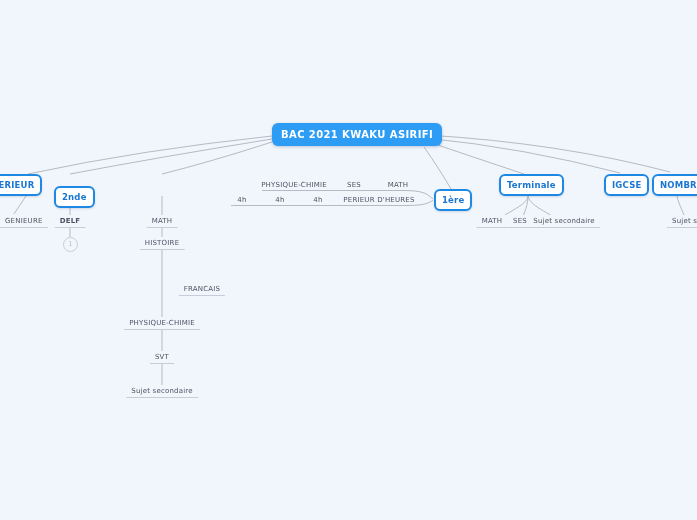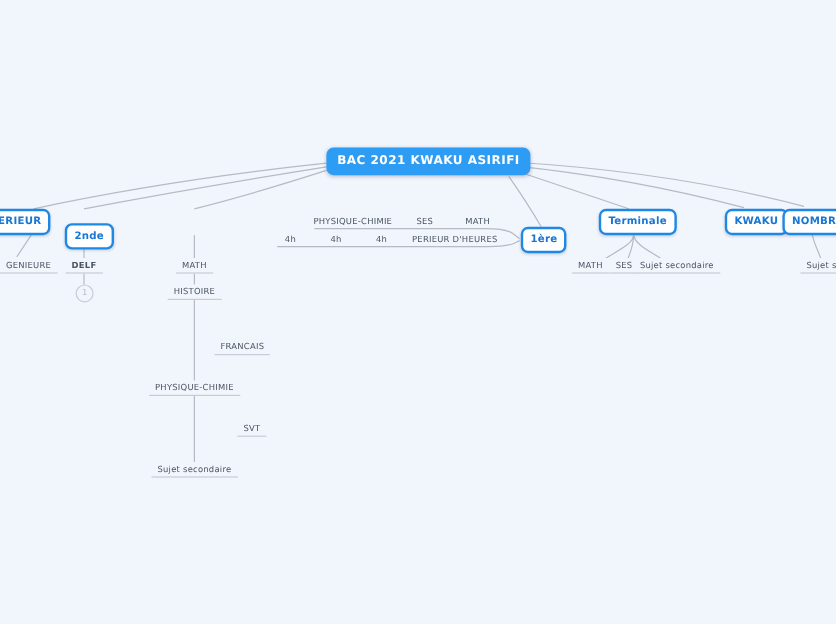--- a/index.html
+++ b/index.html
@@ -70,32 +70,32 @@
 
     <path d="M 677 196 C 679 206 684 212 687 225"></path>
   </svg>
 
   <div class="root-node">BAC 2021 KWAKU ASIRIFI</div>
 
   <div class="node" style="left:-16px;">PERIEUR</div>
   <div class="node" style="left:54px;margin-top:12px;">2nde</div>
   <div class="node" style="left:434px;top:189px;">1ère</div>
   <div class="node" style="left:499px;">Terminale</div>
-  <div class="node" style="left:604px;">KWAKU</div>
+  <div class="node" style="left:604px;">IGCSE</div>
   <div class="node" style="left:652px;">NOMBRE</div>
 
   <div class="lbl edge" style="left:0;top:215px;min-width:22px;">GENIEURE</div>
   <div class="lbl" style="left:70px;top:215px;font-weight:bold;">DELF</div>
   <div class="badge">1</div>
 
   <div class="lbl" style="left:162px;top:215px;">MATH</div>
   <div class="lbl" style="left:162px;top:237px;">HISTOIRE</div>
   <div class="lbl" style="left:162px;top:283px;margin-left:40px;">FRANCAIS</div>
   <div class="lbl" style="left:162px;top:317px;">PHYSIQUE-CHIMIE</div>
-  <div class="lbl" style="left:162px;top:351px;margin-left:48px;">SVT</div>
+  <div class="lbl" style="left:162px;top:351px;">SVT</div>
   <div class="lbl" style="left:162px;top:385px;">Sujet secondaire</div>
 
   <div class="lbl noline" style="left:294px;top:179px;">PHYSIQUE-CHIMIE</div>
   <div class="lbl noline" style="left:354px;top:179px;">SES</div>
   <div class="lbl noline" style="left:398px;top:179px;">MATH</div>
 
   <div class="lbl noline" style="left:242px;top:194px;">4h</div>
   <div class="lbl noline" style="left:280px;top:194px;">4h</div>
   <div class="lbl noline" style="left:318px;top:194px;">4h</div>
   <div class="lbl noline" style="left:379px;top:194px;">PERIEUR D'HEURES</div>

